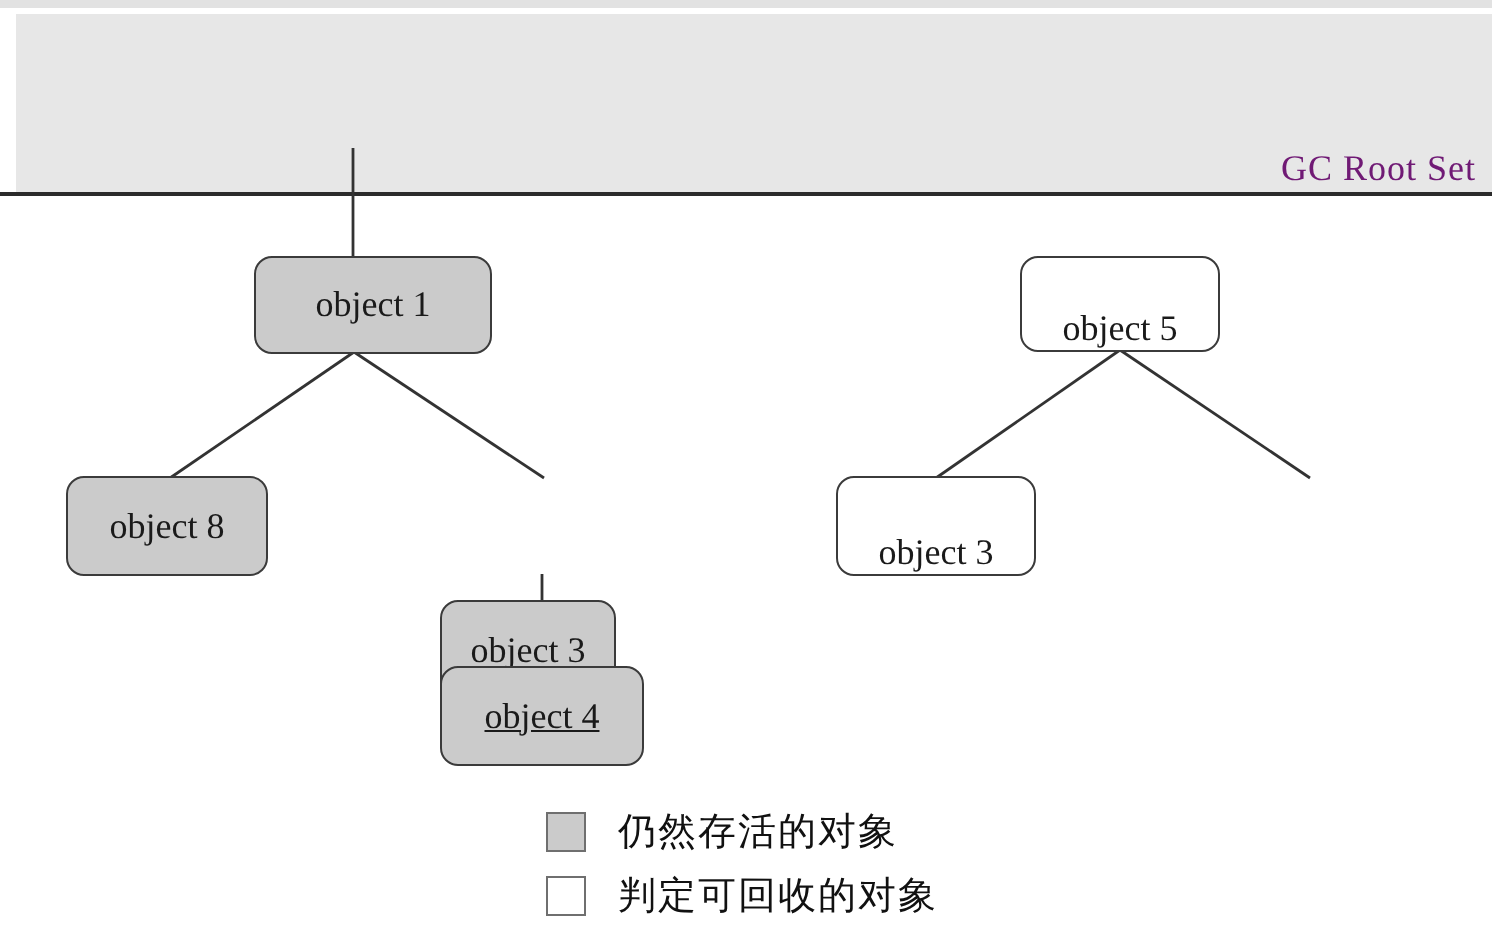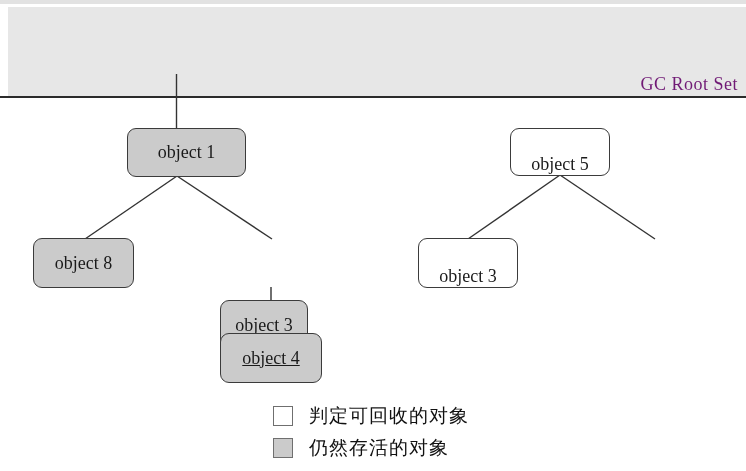--- a/index.html
+++ b/index.html
@@ -96,22 +96,22 @@
   </div>
   <div class="node dead node-object5">
     <span>object 5</span>
   </div>
   <div class="node dead node-object6">
     <span>object 3</span>
   </div>
 
   <div class="legend">
     <div class="legend-row">
+      <div class="legend-swatch alive"></div>
+      <div class="legend-label">仍然存活的对象</div>
+    </div>
+    <div class="legend-row">
       <div class="legend-swatch dead"></div>
       <div class="legend-label">判定可回收的对象</div>
-    </div>
-    <div class="legend-row">
-      <div class="legend-swatch alive"></div>
-      <div class="legend-label">仍然存活的对象</div>
     </div>
   </div>
 
 </div>
 
 </body></html>

